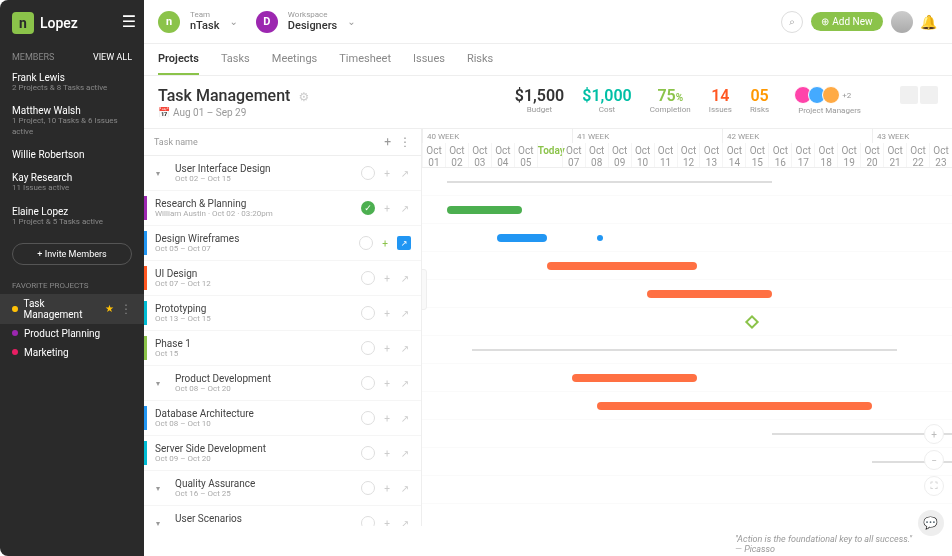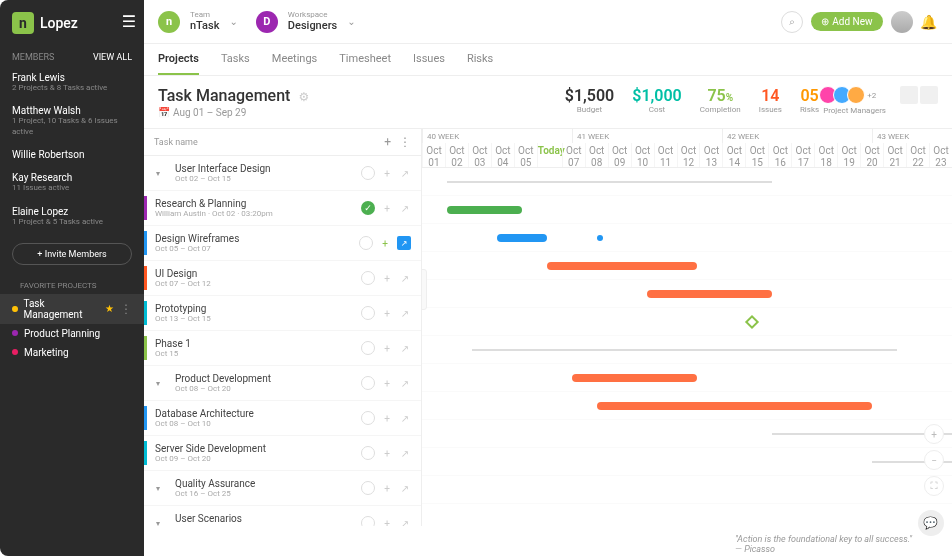--- a/index.html
+++ b/index.html
@@ -8,21 +8,21 @@
 .logo{display:flex;align-items:center;padding:4px 12px 12px;gap:6px}
 .logo-icon{width:22px;height:22px;background:#8bc34a;border-radius:4px;display:flex;align-items:center;justify-content:center;font-weight:bold;color:#2a2a2a;font-size:14px}
 .logo-text{font-size:14px;font-weight:500}
 .menu-toggle{position:absolute;right:8px;top:12px;color:#fff;font-size:16px}
 .section-header{display:flex;justify-content:space-between;padding:6px 12px;font-size:9px;color:#888;text-transform:uppercase}
 .section-header a{color:#fff;font-size:9px}
 .member{padding:4px 12px 8px}
 .member-name{font-size:10px;color:#fff}
 .member-meta{font-size:8px;color:#888;line-height:1.3}
 .invite-btn{margin:8px 12px;padding:5px;border:1px solid #555;border-radius:12px;text-align:center;font-size:9px;color:#fff;background:transparent}
-.fav-header{padding:8px 20px 4px;font-size:8px;color:#888;text-transform:uppercase}
+.fav-header{padding:8px 12px 4px;font-size:8px;color:#888;text-transform:uppercase}
 .fav-item{display:flex;align-items:center;padding:4px 12px;gap:6px;font-size:10px}
 .fav-item.active{background:#3a3a3a}
 .dot{width:6px;height:6px;border-radius:50%}
 .star{color:#ffc107;font-size:10px}
 .dots{color:#888;font-size:12px}
 .main{position:absolute;left:144px;top:0;right:0;height:556px;background:#fff}
 .topbar{display:flex;align-items:center;padding:8px 14px;gap:10px;border-bottom:1px solid #eee;height:44px}
 .team-badge,.ws-badge{width:22px;height:22px;border-radius:50%;display:flex;align-items:center;justify-content:center;color:#fff;font-size:11px;font-weight:bold}
 .team-badge{background:#8bc34a}
 .ws-badge{background:#9c27b0}
@@ -30,21 +30,21 @@
 .badge-name{font-size:11px;color:#333;font-weight:500}
 .chev{color:#999;font-size:10px;margin-right:8px}
 .topbar-right{margin-left:auto;display:flex;align-items:center;gap:8px}
 .search-btn{width:22px;height:22px;border:1px solid #ddd;border-radius:50%;display:flex;align-items:center;justify-content:center;color:#999;font-size:10px}
 .add-new{background:#8bc34a;color:#fff;padding:4px 10px;border-radius:12px;font-size:10px;display:flex;align-items:center;gap:3px}
 .avatar{width:22px;height:22px;border-radius:50%;background:#ddd}
 .bell{color:#ccc;font-size:14px}
 .tabs{display:flex;gap:22px;padding:0 14px;border-bottom:1px solid #eee;font-size:11px}
 .tab{padding:8px 0;color:#888;cursor:pointer}
 .tab.active{color:#333;font-weight:600;border-bottom:2px solid #8bc34a}
-.proj-header{display:flex;padding:10px 14px;align-items:flex-start;gap:4px;border-bottom:1px solid #eee}
+.proj-header{display:flex;padding:10px 14px;align-items:flex-start;gap:29px;border-bottom:1px solid #eee}
 .proj-title h2{font-size:16px;color:#333;font-weight:500;display:inline}
 .gear{color:#ccc;font-size:12px;margin-left:4px}
 .proj-dates{font-size:10px;color:#999;margin-top:2px}
 .stats{display:flex;gap:18px;margin-left:auto}
 .stat{text-align:center}
 .stat-val{font-size:16px;font-weight:600}
 .stat-lbl{font-size:8px;color:#999}
 .pm-avatars{display:flex;align-items:center}
 .pm-avatars .av{width:18px;height:18px;border-radius:50%;margin-left:-4px;border:1px solid #fff}
 .pm-more{font-size:8px;color:#999;margin-left:2px}

